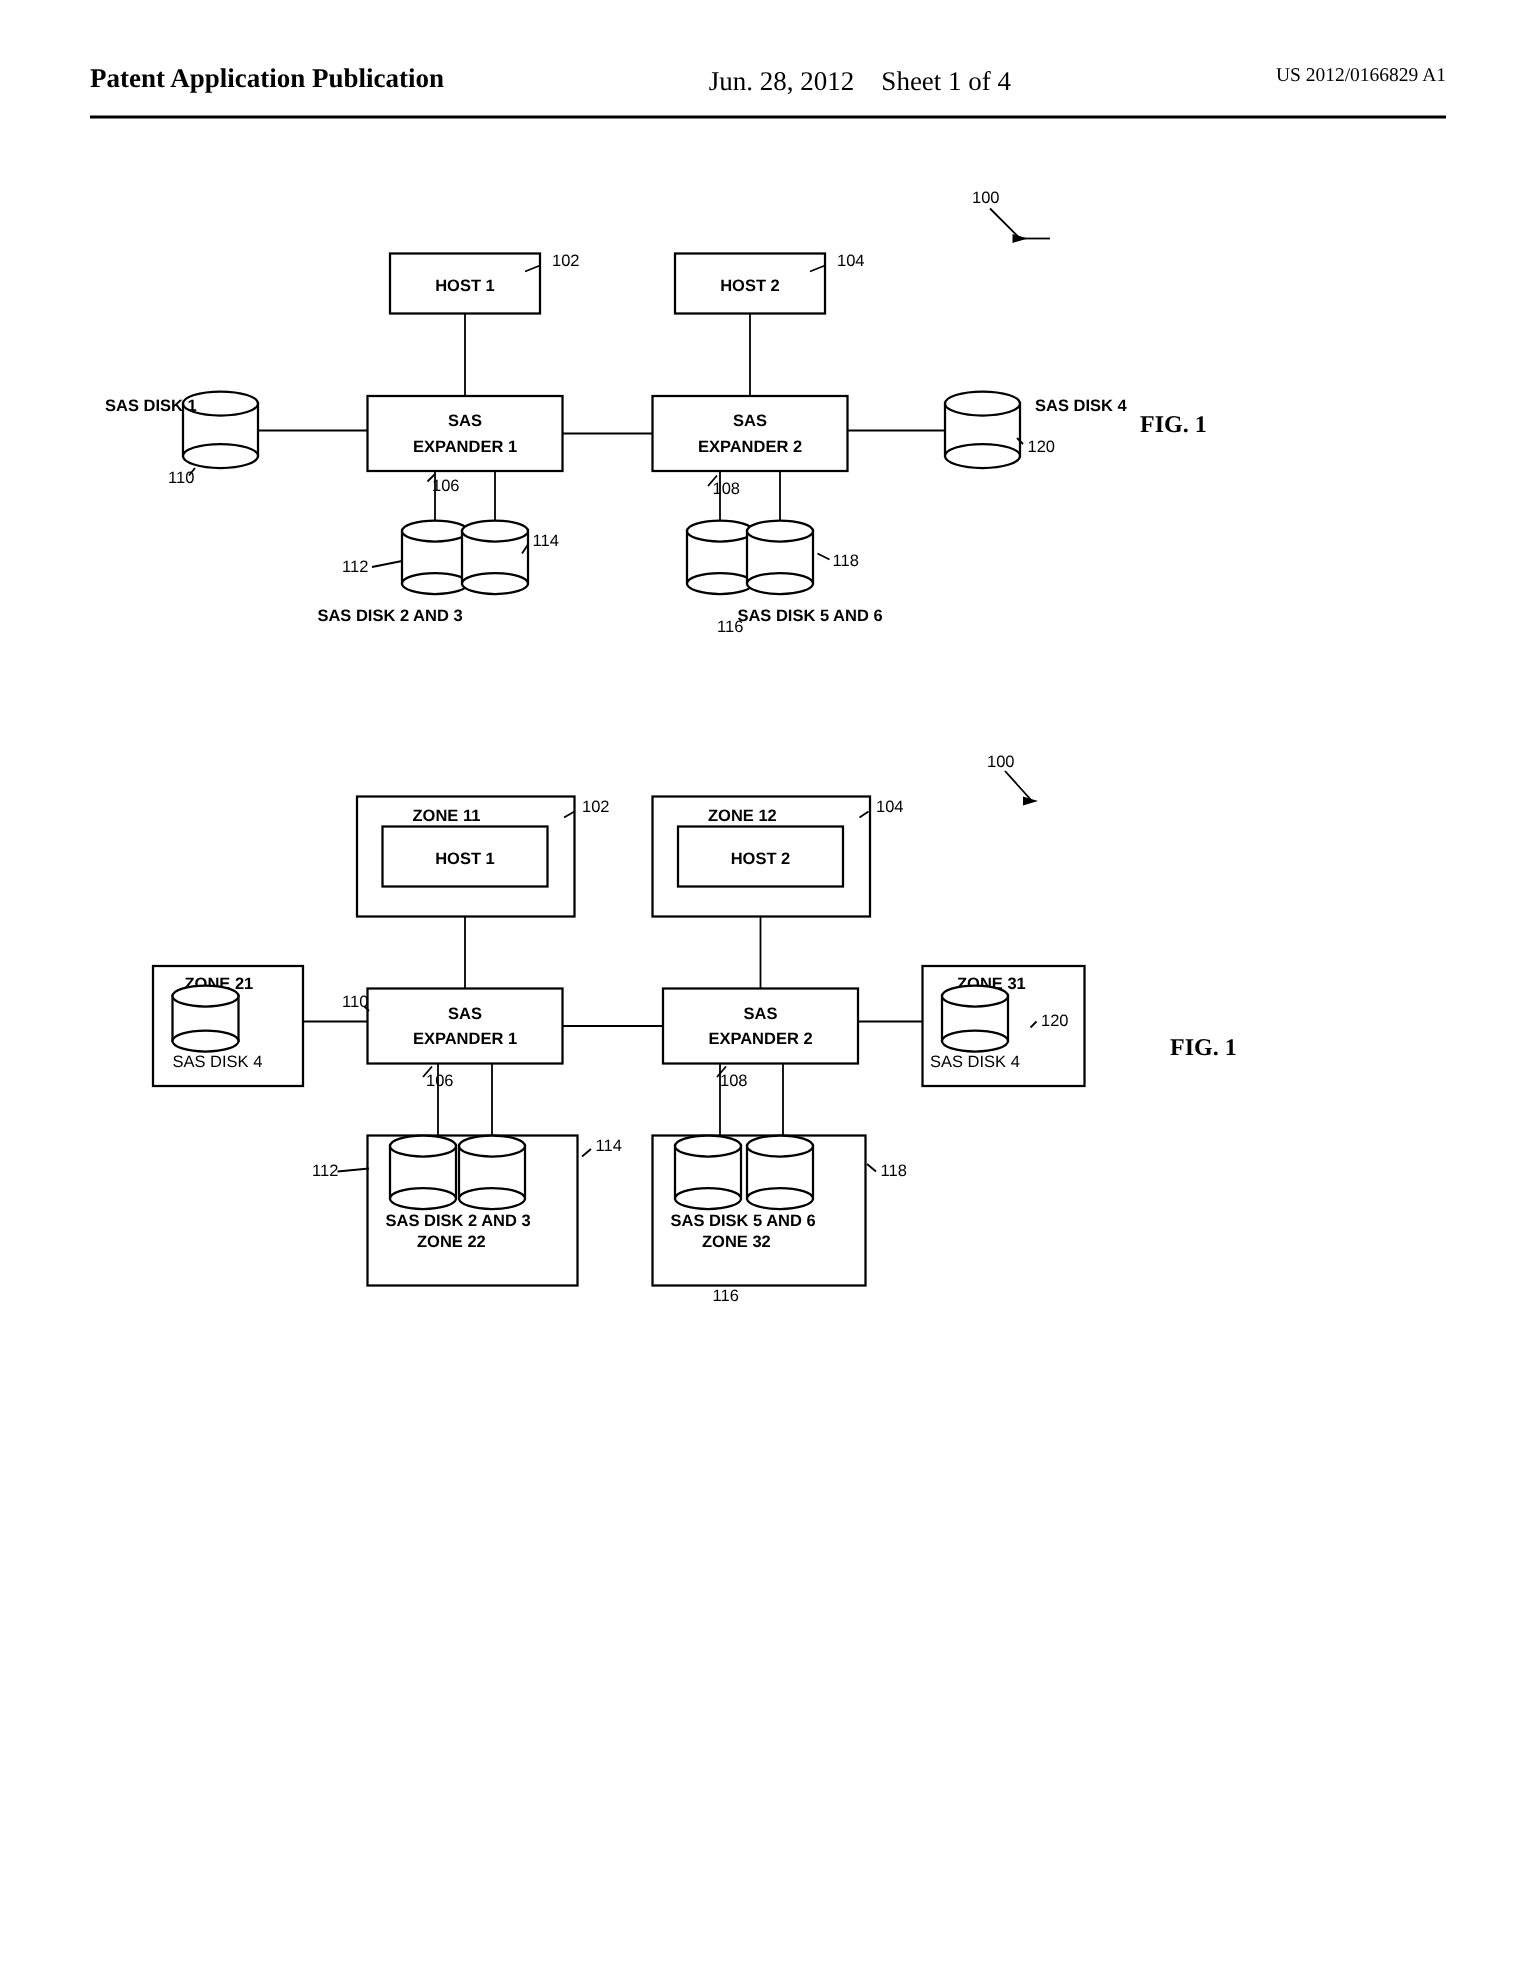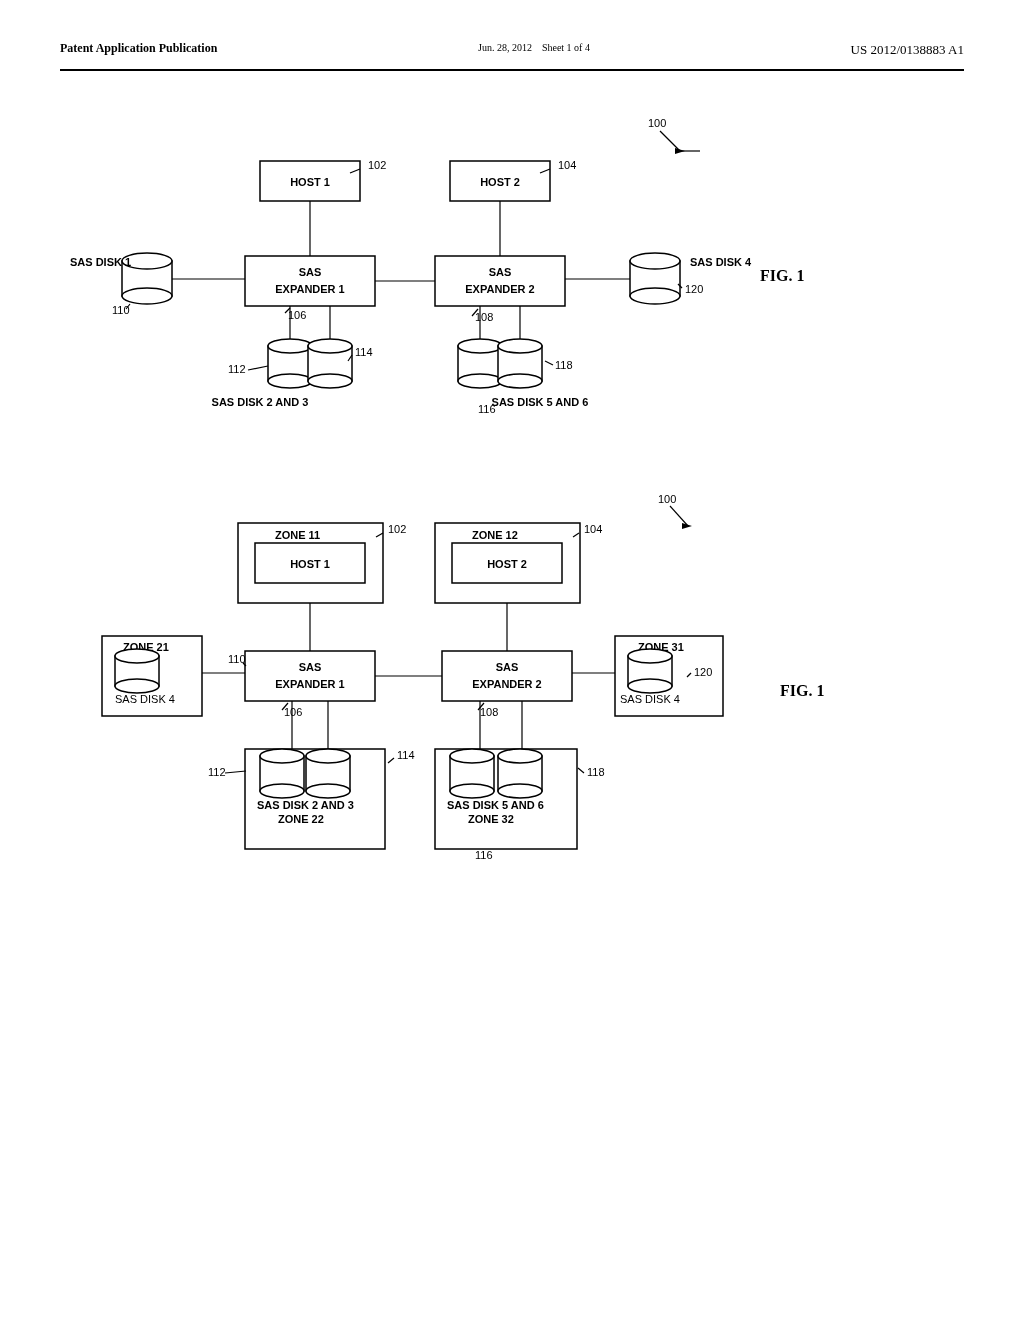--- a/index.html
+++ b/index.html
@@ -23,26 +23,26 @@
     
     .header {
       display: flex;
       justify-content: space-between;
       align-items: flex-start;
       margin-bottom: 10px;
       border-bottom: 2px solid #000;
       padding-bottom: 8px;
     }
     .header-left {
-      font-size: 12px;
+      font-size: 18px;
       font-weight: bold;
       line-height: 1.4;
     }
     .header-center {
-      font-size: 10px;
+      font-size: 18px;
       text-align: center;
       line-height: 1.6;
     }
     .header-right {
       font-size: 13px;
       text-align: right;
       line-height: 1.6;
     }
 
     
@@ -88,21 +88,21 @@
 <div class="page">
 
   <div class="header">
     <div class="header-left">
       <span>Patent Application Publication</span>
     </div>
     <div class="header-center">
       <span>Jun. 28, 2012</span>&nbsp;&nbsp;&nbsp;&nbsp;<span>Sheet 1 of 4</span>
     </div>
     <div class="header-right">
-      <span>US 2012/0138883 A1</span>
+      <span>US 2012/0166829 A1</span>
     </div>
   </div>
 
   <div class="figure-container">
     <svg width="700" height="350">
 
       <line x1="600" y1="30" x2="620" y2="50"></line>
       <text x="588" y="26" font-size="12">100</text>
       <line x1="620" y1="50" x2="640" y2="50" stroke="#000" stroke-width="1"></line>
 

